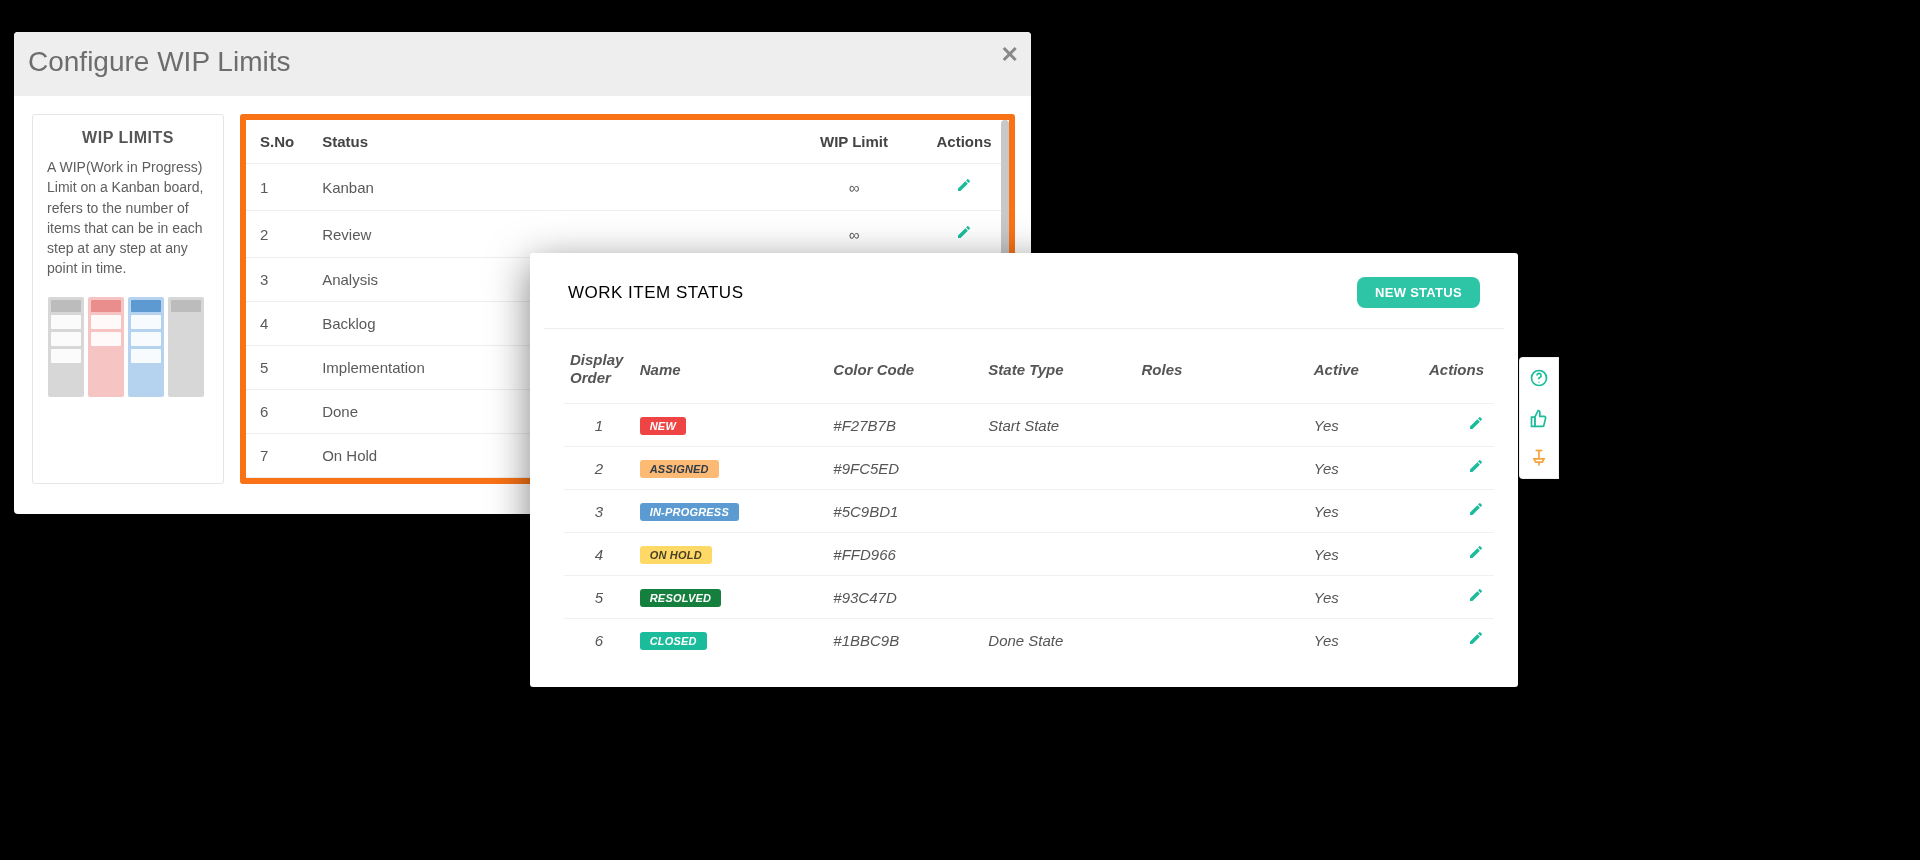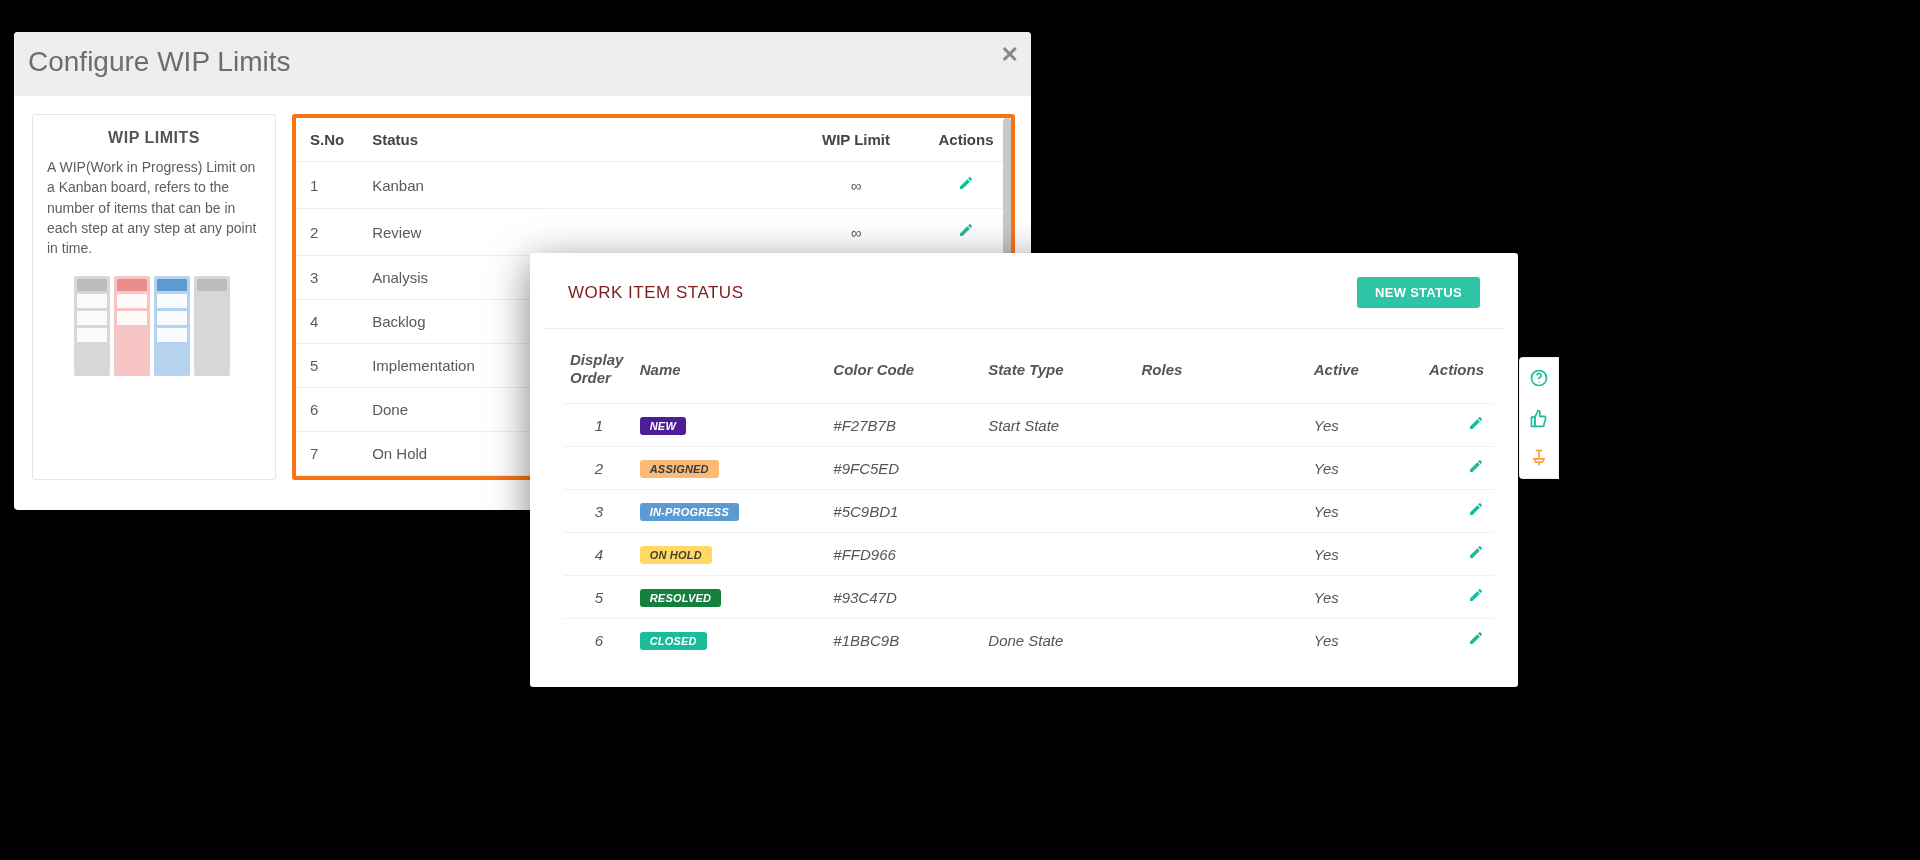--- a/index.html
+++ b/index.html
@@ -41,21 +41,21 @@
     color:#888; cursor:pointer;
   }
 
   .wip-body {
     padding:18px 16px 0 18px;
     display:flex;
     gap:16px;
   }
 
   .info-card {
-    width:244px;
+    width:192px;
     border:1px solid #e5e5e5;
     border-radius:3px;
     padding:14px 14px 20px;
     font-size:14px;
     color:#5e5e5e;
   }
   .info-card h3 {
     margin:0 0 10px;
     text-align:center;
     font-size:16px; font-weight:700;
@@ -69,21 +69,21 @@
   .kcol { width:36px; height:100px; border-radius:2px; display:flex; flex-direction:column; gap:3px; padding:3px; }
   .kcol.grey  { background:#d7d7d7; }
   .kcol.red   { background:#f7c4c4; }
   .kcol.blue  { background:#b5d3ef; }
   .kcol .hdr  { height:12px; border-radius:1px; }
   .kcol.grey  .hdr{background:#bcbcbc;}
   .kcol.red   .hdr{background:#e98d8d;}
   .kcol.blue  .hdr{background:#5d9ad1;}
   .kcol .card { height:14px; background:rgba(255,255,255,.9); border-radius:1px; }
 
-  .wip-table-wrap { flex:1; border:4px solid #f97316; border-radius:3px; position:relative; overflow:hidden;}
+  .wip-table-wrap { flex:1; border:6px solid #f97316; border-radius:3px; position:relative; overflow:hidden;}
   .wip-scroll {
     position:absolute; right:0; top:0; width:8px; height:170px;
     background:#c8c8c8; border-radius:4px;
   }
   table.wip {
     width:100%; border-collapse:collapse; font-size:15px; color:#5a5a5a;
   }
   table.wip th, table.wip td {
     text-align:left; padding:13px 14px;
     border-bottom:1px solid #eee;
@@ -111,26 +111,26 @@
     border-radius:3px;
     box-shadow: 0 10px 40px rgba(0,0,0,.5);
     padding:24px 0 26px;
   }
   .status-head {
     display:flex; justify-content:space-between; align-items:center;
     padding:0 24px 20px; margin:0 14px;
     border-bottom:1px solid #eee;
   }
   .status-head h2 {
-    margin:0; font-size:17px; font-weight:400; letter-spacing:.5px; color:#7f1d1d;
+    margin:0; font-size:17px; font-weight:400; letter-spacing:.5px; color:#000000;
   }
   .new-status-btn {
     background:#2ec4a6; color:#fff;
     padding:8px 18px; font-size:13px; font-weight:600;
-    border-radius:3px; cursor:pointer; letter-spacing:.3px;
+    border-radius:8px; cursor:pointer; letter-spacing:.3px;
   }
 
   .status-table-wrap { padding: 14px 24px 0 34px; font-style: italic;}
   table.status {
     width:100%; border-collapse:collapse; font-size:15px; color:#555;
   }
   table.status th { font-weight:600; color:#555; padding:8px 6px 16px; text-align:left;}
   table.status td { padding:11px 6px; border-top:1px solid #f0f0f0;}
   table.status td:first-child { text-align:center; width:70px;}
   table.status th:last-child, table.status td:last-child{ text-align:right; width:90px; padding-right:10px;}
@@ -285,21 +285,21 @@
         <th>Color Code</th>
         <th>State Type</th>
         <th>Roles</th>
         <th>Active</th>
         <th>Actions</th>
       </tr>
         </thead>
       <tbody id="status-rows">
           <tr>
             <td>1</td>
-            <td><span class="badge" style="background:#4c1d95;color:#ffffff">NEW</span></td>
+            <td><span class="badge" style="background:#ef4444;color:#ffffff">NEW</span></td>
             <td>#F27B7B</td>
             <td>Start State</td>
             <td></td>
             <td>Yes</td>
             <td>
   <span class="pencil">
     <svg viewBox="0 0 24 24" fill="currentColor">
                   <path d="M3 17.25V21h3.75L17.81 9.94l-3.75-3.75L3 17.25zM20.71 7.04a1 1 0 0 0 0-1.41l-2.34-2.34a1 1 0 0 0-1.41 0l-1.83 1.83 3.75 3.75 1.83-1.83z"></path>
                 </svg>
   </span>

